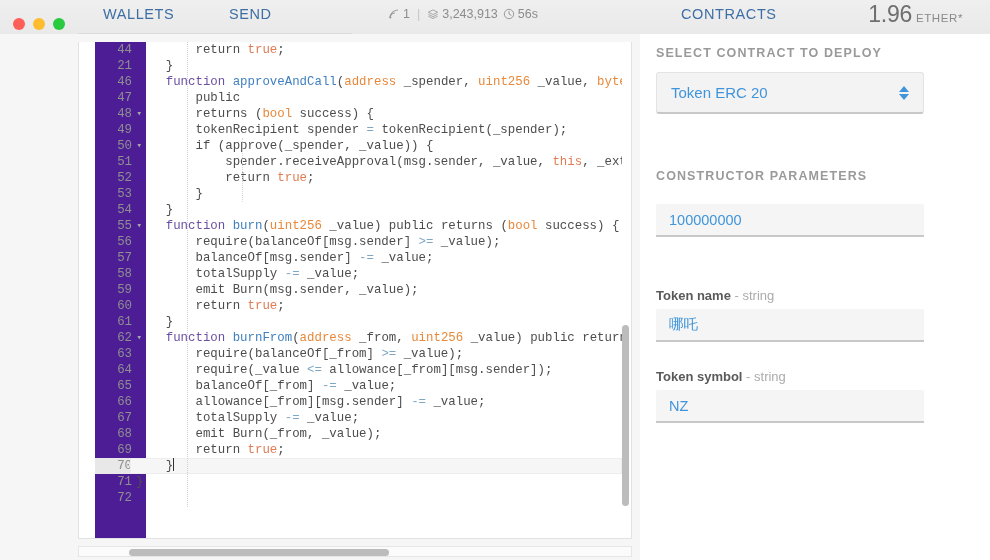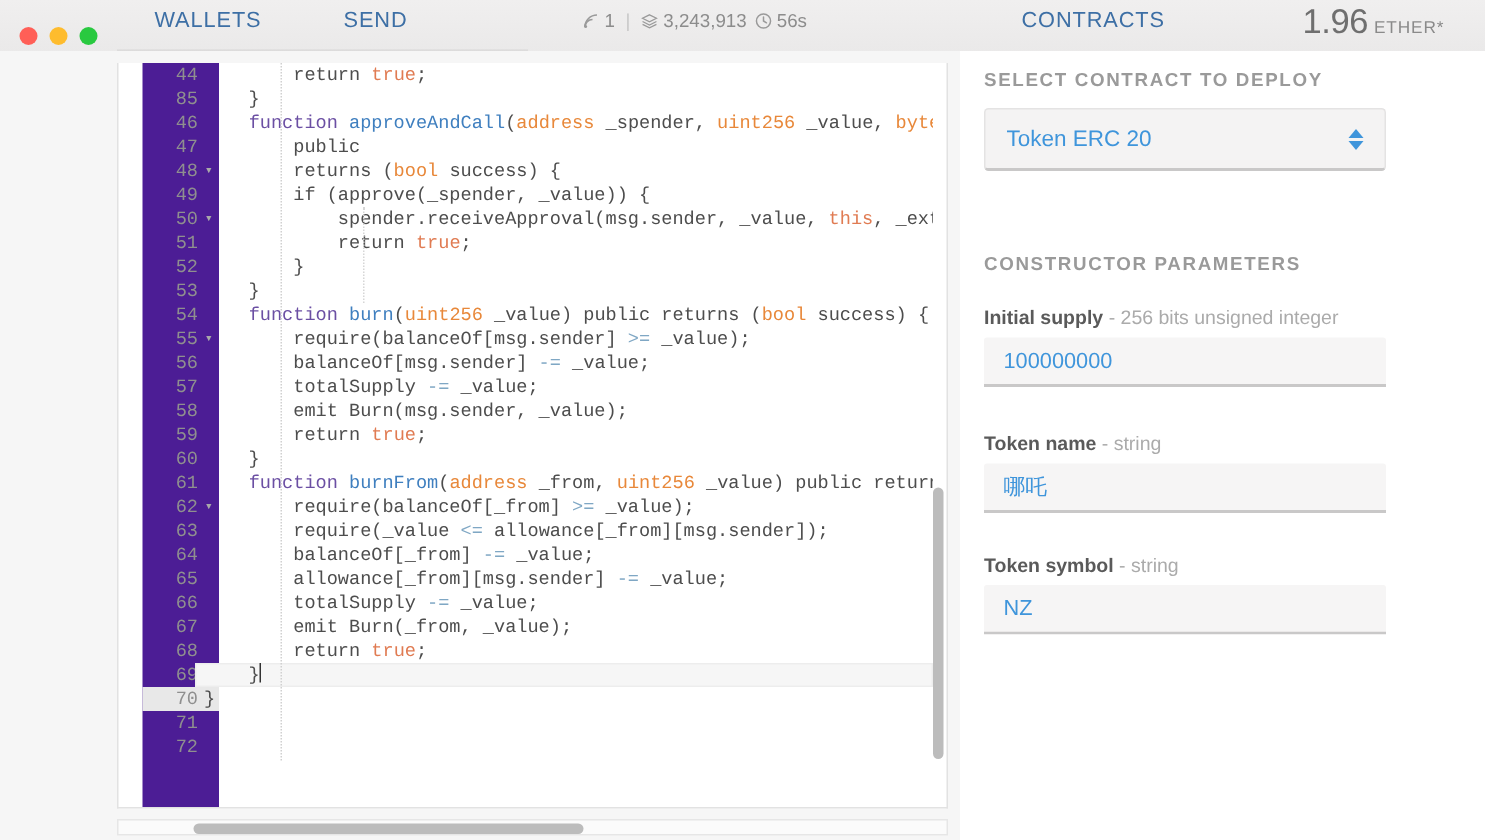--- a/index.html
+++ b/index.html
@@ -248,21 +248,21 @@
     <span class="ether-val">1.96</span>
     <span class="ether-unit">ETHER*</span>
   </div>
 </div>
 <div class="tab-shadow"></div>
 
 <div class="editor-wrap">
   <div class="editor-panel">
     <div class="gutter" id="gutter">
         <div class="row">44</div>
-        <div class="row">85</div>
+        <div class="row">21</div>
         <div class="row">46</div>
         <div class="row">47</div>
         <div class="row">48<span class="fold">▾</span></div>
         <div class="row">49</div>
         <div class="row">50<span class="fold">▾</span></div>
         <div class="row">51</div>
         <div class="row">52</div>
         <div class="row">53</div>
         <div class="row">54</div>
         <div class="row">55<span class="fold">▾</span></div>
@@ -285,20 +285,21 @@
         <div class="row">72</div>
       </div>
     <div class="code-area" id="codearea">
       <div class="indent-guide"></div>
       <div class="indent-guide2"></div>
     <div class="row"><span class="pl">        return </span><span class="lit">true</span><span class="pl">;</span></div>
         <div class="row"><span class="pl">    }</span></div>
         <div class="row"><span class="pl">    </span><span class="kw">function </span><span class="fn">approveAndCall</span><span class="pl">(</span><span class="typ">address</span><span class="pl"> _spender, </span><span class="typ">uint256</span><span class="pl"> _value, </span><span class="typ">bytes</span></div>
         <div class="row"><span class="pl">        public</span></div>
         <div class="row"><span class="pl">        returns (</span><span class="typ">bool</span><span class="pl"> success) {</span></div>
+        <div class="row"><span class="pl">        tokenRecipient spender </span><span class="op">=</span><span class="pl"> tokenRecipient(_spender);</span></div>
         <div class="row"><span class="pl">        if (approve(_spender, _value)) {</span></div>
         <div class="row"><span class="pl">            spender.receiveApproval(msg.sender, _value, </span><span class="lit">this</span><span class="pl">, _extraI</span></div>
         <div class="row"><span class="pl">            return </span><span class="lit">true</span><span class="pl">;</span></div>
         <div class="row"><span class="pl">        }</span></div>
         <div class="row"><span class="pl">    }</span></div>
         <div class="row"><span class="pl">    </span><span class="kw">function </span><span class="fn">burn</span><span class="pl">(</span><span class="typ">uint256</span><span class="pl"> _value) public returns (</span><span class="typ">bool</span><span class="pl"> success) {</span></div>
         <div class="row"><span class="pl">        require(balanceOf[msg.sender] </span><span class="op">&gt;=</span><span class="pl"> _value);</span></div>
         <div class="row"><span class="pl">        balanceOf[msg.sender] </span><span class="op">-=</span><span class="pl"> _value;</span></div>
         <div class="row"><span class="pl">        totalSupply </span><span class="op">-=</span><span class="pl"> _value;</span></div>
         <div class="row"><span class="pl">        emit Burn(msg.sender, _value);</span></div>
@@ -330,24 +331,20 @@
     <span class="select-val">Token ERC 20</span>
     <span class="spinner">
       <span class="spin-up"></span>
       <span class="spin-down"></span>
     </span>
   </div>
 
   <div class="side-label cp-label">CONSTRUCTOR PARAMETERS</div>
 
   <div class="field f-supply">
-    <div class="field-caption">
-      <b>Initial supply</b>
-      <span class="ty">- 256 bits unsigned integer</span>
-    </div>
     <input class="field-input" value="100000000" style="">
   </div>
 
   <div class="field f-name">
     <div class="field-caption">
       <b>Token name</b>
       <span class="ty">- string</span>
     </div>
     <input class="field-input" value="哪吒" style="">
   </div>

